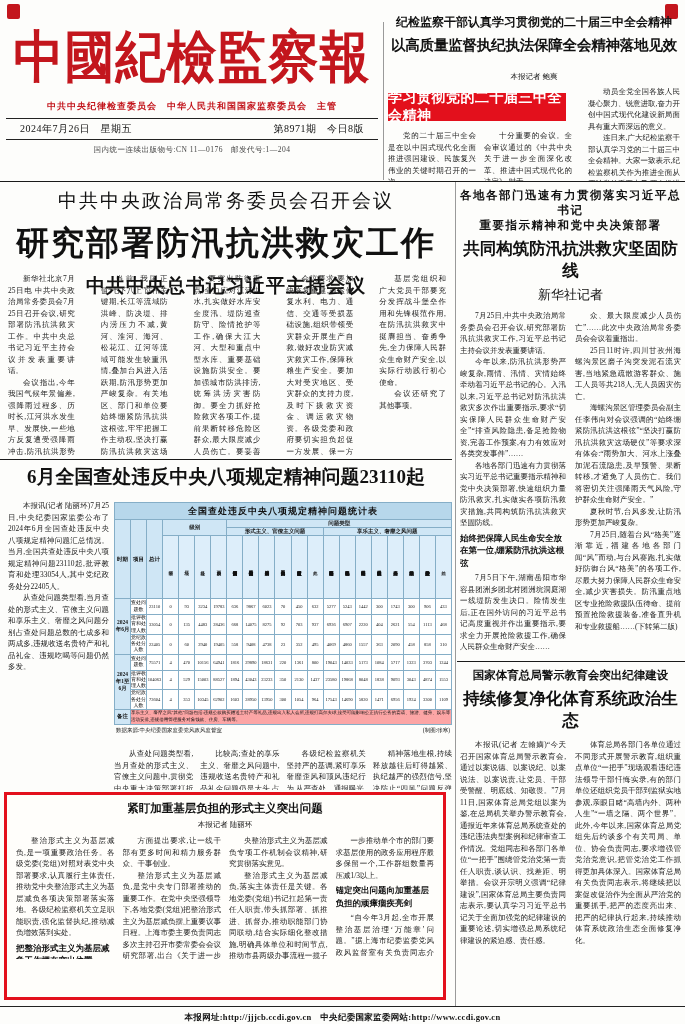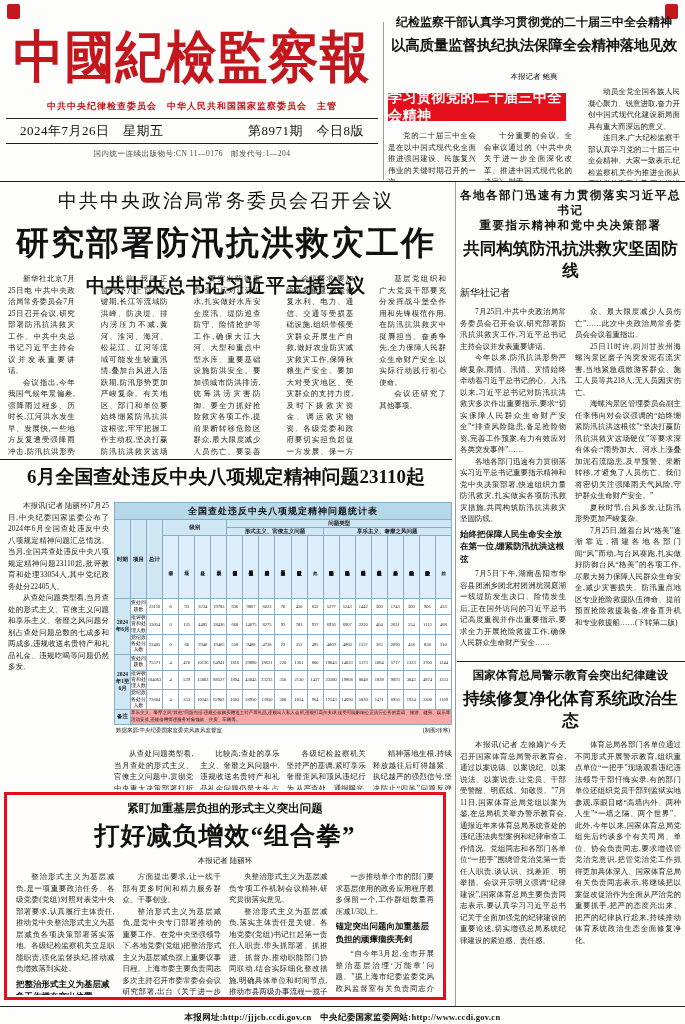--- a/index.html
+++ b/index.html
@@ -9,21 +9,21 @@
   .vline{position:absolute;background:#9a9a9a;width:1px;}
   .corner{position:absolute;top:4px;width:13px;height:15px;background:#c3161d;border-radius:2px;}
   .corner-l{left:7px}.corner-r{right:7px}
 
   
   #mast-left{position:absolute;left:6px;top:6px;width:372px;height:172px;}
   .paper-title{margin-top:16px;text-align:center;font-size:50px;font-weight:bold;color:#c3161d;
                letter-spacing:1px;line-height:62px;transform:scaleY(1.12);transform-origin:top;}
   .supervisor{margin-top:16px;text-align:center;color:#c3161d;font-size:9px;font-weight:bold;letter-spacing:1px;}
   .dateline{margin-top:5px;border-top:1.5px solid #222;border-bottom:1.5px solid #222;
-            padding:3px 14px;display:flex;justify-content:space-between;font-size:13px;letter-spacing:.5px;}
+            padding:3px 14px;display:flex;justify-content:space-between;font-size:10px;letter-spacing:.5px;}
   .pubcode{margin-top:5px;text-align:center;font-size:7.5px;color:#444;letter-spacing:.5px;}
 
   #mast-right{position:absolute;left:388px;top:14px;width:292px;height:166px;}
   .study-kicker{text-align:center;font-size:12px;font-weight:bold;font-family:"Liberation Sans","DejaVu Sans",sans-serif;}
   .study-headline{margin-top:5px;text-align:center;font-size:14.5px;font-weight:bold;letter-spacing:-.2px;}
   .study-byline{position:absolute;left:0;top:58px;width:100%;text-align:center;font-size:7.5px;}
   .study-banner{position:absolute;left:0;top:79px;width:178px;height:28px;background:#e3101c;color:#fff;
                 font-family:"Liberation Sans","DejaVu Sans",sans-serif;font-weight:bold;font-size:14px;
                 display:flex;align-items:center;justify-content:center;letter-spacing:.5px;}
   .study-side{position:absolute;left:200px;top:72px;width:92px;height:96px;overflow:hidden;}
@@ -42,21 +42,21 @@
   .fm-kicker{font-size:19px;font-weight:normal;letter-spacing:2px;}
   .fm-headline{margin-top:7px;font-size:33px;font-weight:bold;letter-spacing:2px;
                font-family:"Liberation Sans","DejaVu Sans",sans-serif;}
   .fm-subhead{margin-top:7px;font-size:19px;font-weight:bold;letter-spacing:1px;}
   #flood-cols{position:absolute;left:8px;top:273px;width:438px;height:182px;gap:26px;}
 
   
   #ff{position:absolute;left:460px;top:188px;width:221px;}
   .ff-kicker{text-align:center;font-size:11.5px;font-weight:bold;letter-spacing:1.5px;line-height:15px;}
   .ff-headline{margin-top:5px;text-align:center;font-size:16.5px;font-weight:bold;}
-  .ff-byline{margin-top:4px;text-align:left;font-size:10px;}
+  .ff-byline{margin-top:4px;text-align:center;font-size:13px;}
   #ff-cols{margin-top:6px;height:388px;gap:9px;}
 
   
   .er-headline{position:absolute;left:0;top:464px;width:452px;text-align:center;font-size:19px;font-weight:bold;}
   #er-lead{position:absolute;left:8px;top:500px;width:101px;height:242px;gap:0;}
   #er-bottom{position:absolute;left:114px;top:748px;width:338px;height:42px;gap:7px;}
 
   #er-table-wrap{position:absolute;left:114px;top:502px;width:338px;}
   #stats-table{width:338px;border-collapse:collapse;table-layout:fixed;background:#fca5a5;}
   #stats-table th,#stats-table td{border:1px solid #85aec7;padding:0;}
@@ -386,21 +386,20 @@
       <div class="col">
         <div class="para">各级纪检监察机关坚持严的基调,紧盯享乐奢靡歪风和顶风违纪行为,从严查处、通报曝光,推动中央八项规定</div>
       </div>
       <div class="col">
         <div class="para">精神落地生根,持续释放越往后盯得越紧、执纪越严的强烈信号,坚决防止“四风”问题反弹回潮。</div>
       </div>
     </div>
 
   <div id="rb">
     <div class="rb-kicker">紧盯加重基层负担的形式主义突出问题</div>
-    <div class="rb-headline">打好减负增效“组合拳”</div>
     <div class="rb-byline">本报记者 陆丽环</div>
     <div id="rb-cols" class="cols">
         <div class="col">
           <div class="para">整治形式主义为基层减负,是一项重要政治任务。各级党委(党组)对照对表党中央部署要求,认真履行主体责任,推动党中央整治形式主义为基层减负各项决策部署落实落地。各级纪检监察机关立足职能职责,强化监督执纪,推动减负增效落到实处。</div>
           <div class="insub">把整治形式主义为基层减负工作摆在突出位置</div>
         </div>
         <div class="col">
           <div class="para">方面提出要求,让一线干部有更多时间和精力服务群众、干事创业。</div>
           <div class="para">整治形式主义为基层减负,是党中央专门部署推动的重要工作。在党中央坚强领导下,各地党委(党组)把整治形式主义为基层减负摆上重要议事日程。上海市委主要负责同志多次主持召开市委常委会会议研究部署,出台《关于进一步为居村组织减负的若干措施》,部署减证明、减系统、减考核、减挂牌“四减”行动,明确居村组织依法履职事项17条、协助事项17条,加强对基层外下派事项的审核备案。甘肃省委常委会会议两次专题传达学习中</div>
         </div>

